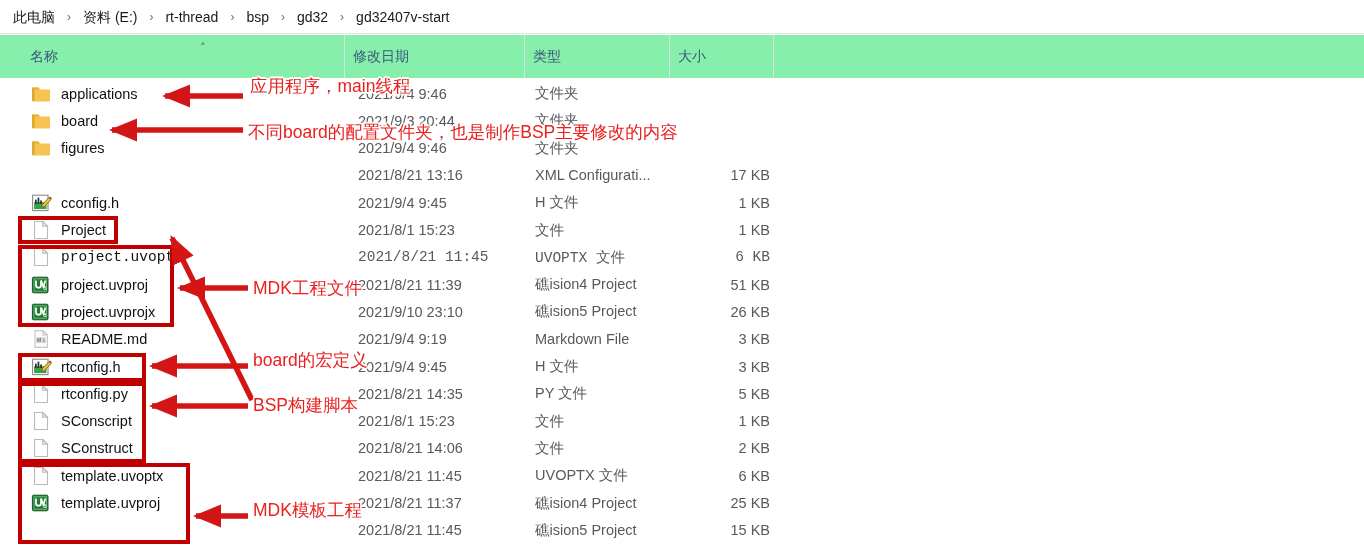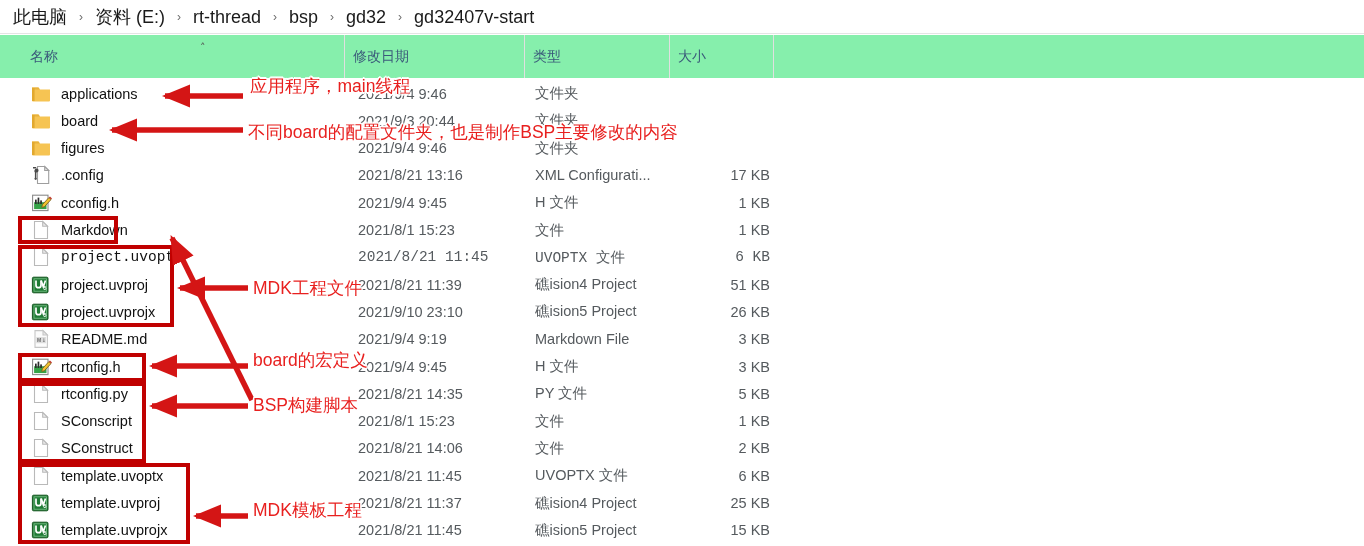--- a/index.html
+++ b/index.html
@@ -23,21 +23,21 @@
     width: 1364px;
     height: 34px;
     display: flex;
     align-items: center;
     padding-left: 10px;
     box-sizing: border-box;
     background: #ffffff;
     border-bottom: 1px solid #e4e4e4;
   }
   .crumb {
-    font-size: 18px;
+    font-size: 14px;
     color: #1a1a1a;
     white-space: nowrap;
     padding: 1px 3px;
     line-height: 20px;
   }
   .crumb-sep {
     font-size: 12px;
     color: #6d6d6d;
     margin: 0 9px;
     line-height: 20px;
@@ -221,31 +221,20 @@
             <rect x="2" y="5" width="2.6" height="13" fill="#e2a92f"></rect>
           </svg>
         </span>
         <span>figures</span>
       </div>
       <div class="cell cell-date">2021/9/4 9:46</div>
       <div class="cell cell-type">文件夹</div>
       <div class="cell cell-size"></div>
     </div>
     <div class="row" style="top: 81.9px;">
-      <div class="cell cell-name">
-        <span class="icon-wrap">
-          <svg width="22" height="22" viewBox="0 0 22 22">
-            <path d="M7.5 2.5 h7.2 l4 4 v13 h-11.2 Z" fill="#ffffff" stroke="#9e9e9e" stroke-width="1.1"></path>
-            <path d="M14.7 2.5 v4 h4 Z" fill="#e6e6e6" stroke="#9e9e9e" stroke-width="1.1"></path>
-            <path d="M4.6 6.1 a2 2 0 1 1 1.8 2.4 l0 5.2 a1.2 1.2 0 1 1 -1.5 0 l0 -5.2 a2 2 0 0 1 -0.3 -2.4 z" fill="#4a4a4a"></path>
-            <rect x="3.0" y="3.0" width="3.2" height="1.5" fill="#4a4a4a"></rect>
-          </svg>
-        </span>
-        <span>.config</span>
-      </div>
       <div class="cell cell-date">2021/8/21 13:16</div>
       <div class="cell cell-type">XML Configurati...</div>
       <div class="cell cell-size">17 KB</div>
     </div>
     <div class="row" style="top: 109.2px;">
       <div class="cell cell-name">
         <span class="icon-wrap">
           <svg width="22" height="22" viewBox="0 0 22 22">
             <rect x="2.6" y="3.2" width="15.4" height="15.4" fill="#ffffff" stroke="#8a8a8a" stroke-width="1.1"></rect>
             <rect x="4.1" y="10.2" width="12.4" height="6.9" fill="#35a347"></rect>
@@ -263,21 +252,21 @@
       <div class="cell cell-size">1 KB</div>
     </div>
     <div class="row" style="top: 136.5px;">
       <div class="cell cell-name">
         <span class="icon-wrap">
           <svg width="22" height="22" viewBox="0 0 22 22">
             <path d="M4.5 2.5 h8.2 l4.8 4.8 v12.2 h-13 Z" fill="#ffffff" stroke="#b9b9b9" stroke-width="1.1"></path>
             <path d="M12.7 2.5 v4.8 h4.8 Z" fill="#ececec" stroke="#b9b9b9" stroke-width="1.1"></path>
           </svg>
         </span>
-        <span>Markdown</span>
+        <span>Project</span>
       </div>
       <div class="cell cell-date">2021/8/1 15:23</div>
       <div class="cell cell-type">文件</div>
       <div class="cell cell-size">1 KB</div>
     </div>
     <div class="row" style="top: 163.8px; font-family: Liberation Mono, monospace;">
       <div class="cell cell-name">
         <span class="icon-wrap">
           <svg width="22" height="22" viewBox="0 0 22 22">
             <path d="M4.5 2.5 h8.2 l4.8 4.8 v12.2 h-13 Z" fill="#ffffff" stroke="#b9b9b9" stroke-width="1.1"></path>
@@ -427,32 +416,20 @@
             <text x="13.4" y="16.2" font-family="Liberation Sans, sans-serif" font-size="5.4" fill="#ffffff" font-weight="bold">5</text>
           </svg>
         </span>
         <span>template.uvproj</span>
       </div>
       <div class="cell cell-date">2021/8/21 11:37</div>
       <div class="cell cell-type">礁ision4 Project</div>
       <div class="cell cell-size">25 KB</div>
     </div>
     <div class="row" style="top: 436.8px;">
-      <div class="cell cell-name">
-        <span class="icon-wrap">
-          <svg width="22" height="22" viewBox="0 0 22 22">
-            <rect x="2.4" y="3.2" width="15.6" height="15.6" rx="1.2" fill="#1f7a34" stroke="#14561f" stroke-width="1"></rect>
-            <rect x="4.0" y="4.8" width="12.4" height="12.4" fill="none" stroke="#7ec48c" stroke-width="0.8"></rect>
-            <path d="M6.0 6.6 v4.6 a2.5 2.5 0 0 0 5 0 v-4.6" fill="none" stroke="#ffffff" stroke-width="1.7"></path>
-            <path d="M11.2 6.6 l2.1 6.2 l2.1 -6.2" fill="none" stroke="#ffffff" stroke-width="1.7"></path>
-            <text x="13.4" y="16.2" font-family="Liberation Sans, sans-serif" font-size="5.4" fill="#ffffff" font-weight="bold">5</text>
-          </svg>
-        </span>
-        <span>template.uvprojx</span>
-      </div>
       <div class="cell cell-date">2021/8/21 11:45</div>
       <div class="cell cell-type">礁ision5 Project</div>
       <div class="cell cell-size">15 KB</div>
     </div>
   </div>
 
 <div id="annotation-boxes">
     <div class="hl-box" style="left: 18px; top: 216px; width: 100px; height: 28px; border-color: rgb(192, 0, 0);"></div>
     <div class="hl-box" style="left: 18px; top: 245px; width: 156px; height: 82px; border-color: rgb(192, 0, 0);"></div>
     <div class="hl-box" style="left: 18px; top: 353px; width: 128px; height: 29px; border-color: rgb(192, 0, 0);"></div>

